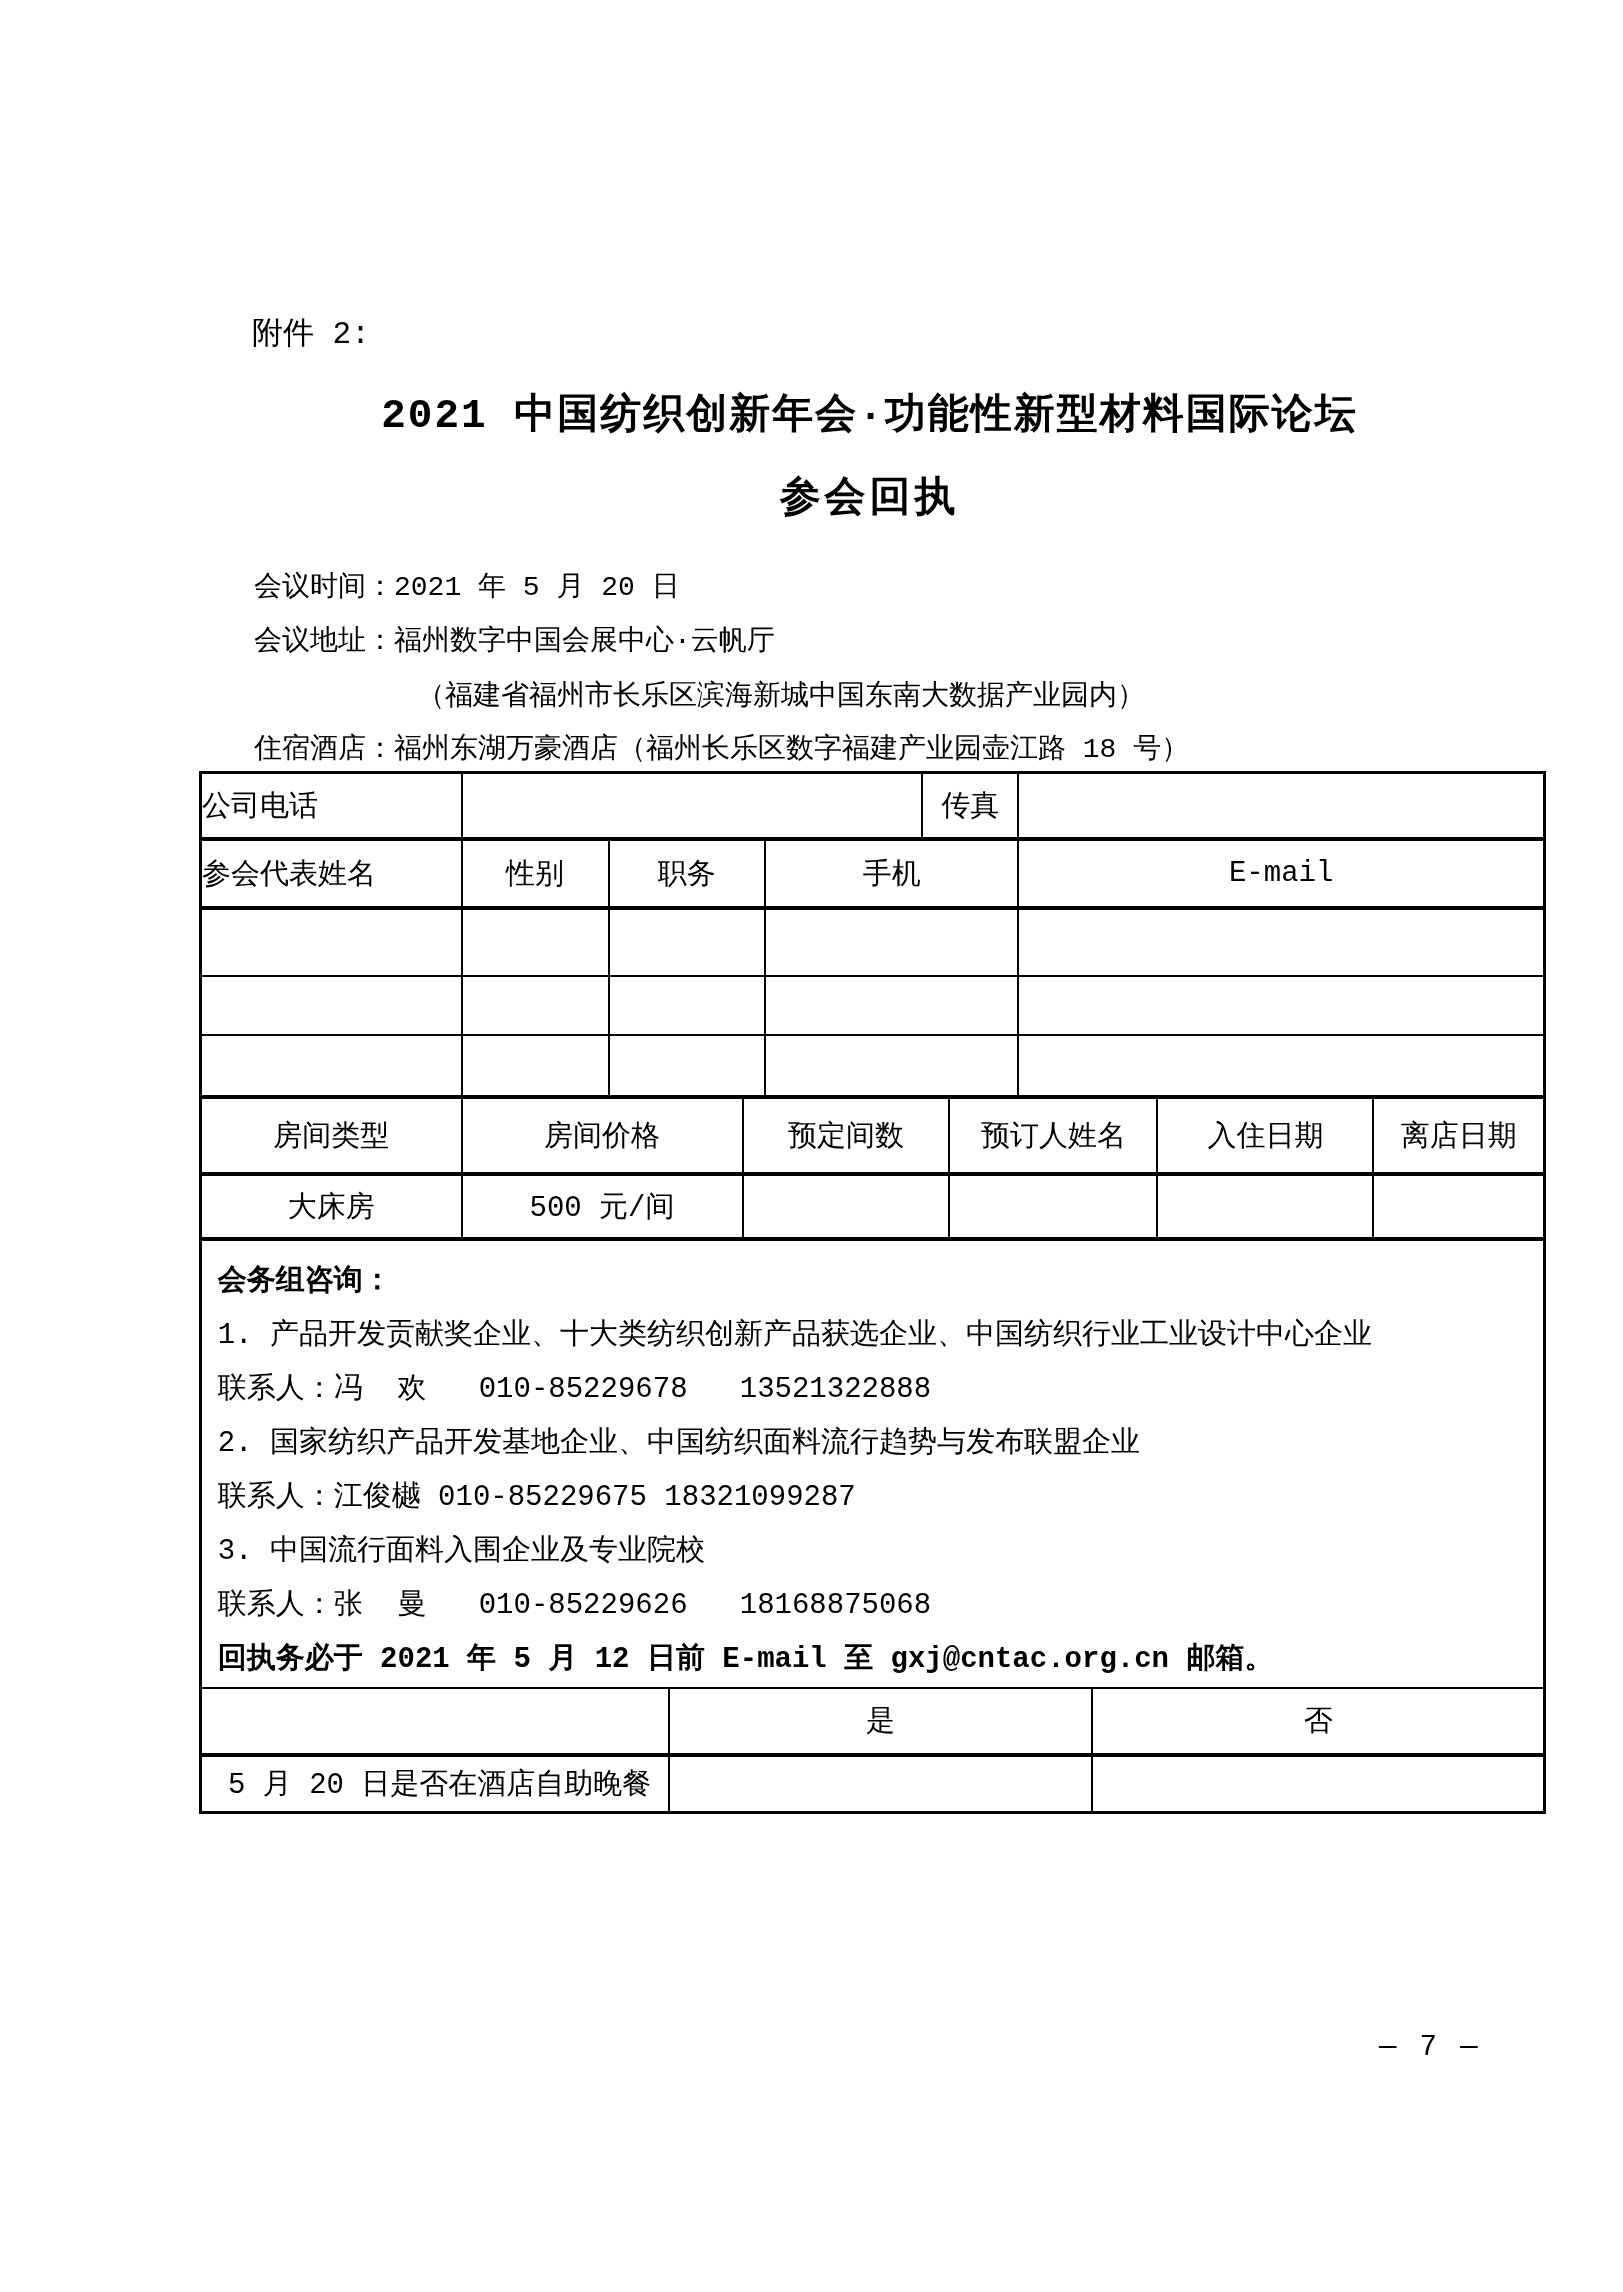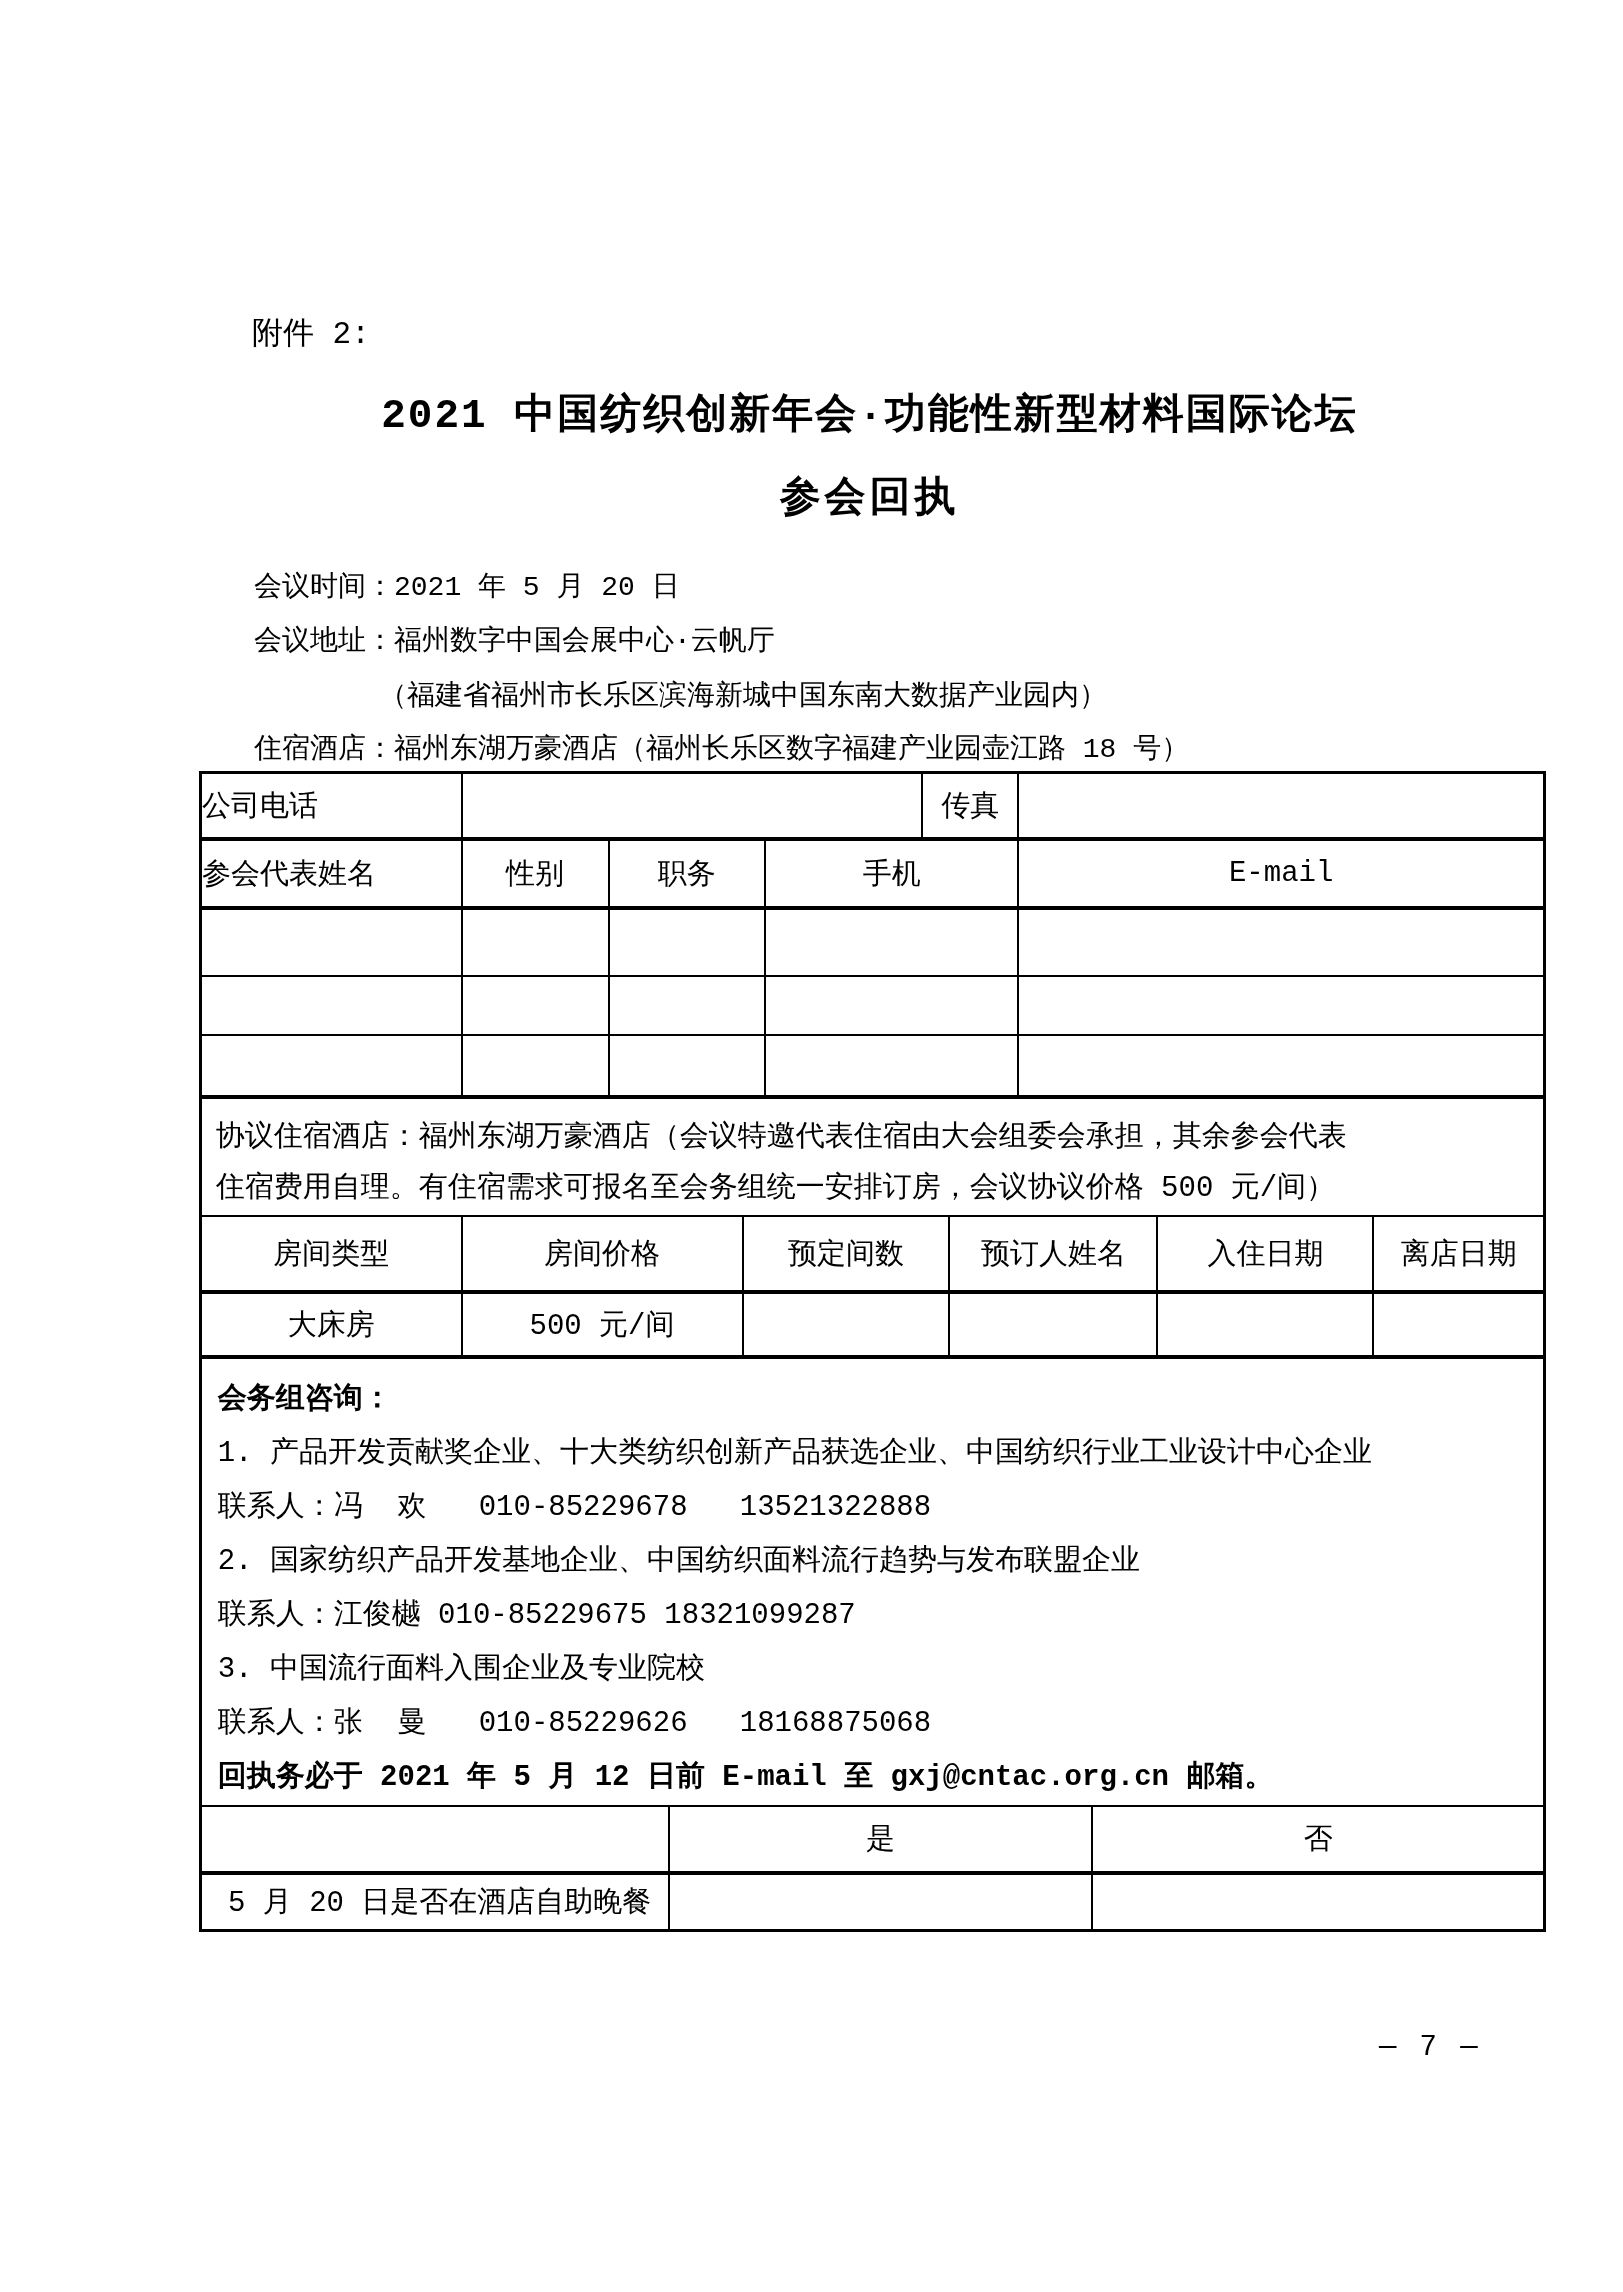--- a/index.html
+++ b/index.html
@@ -21,21 +21,21 @@
     position:absolute; top:386px; left:155px; width:1341px;
     text-align:center; font-weight:bold; font-size:41px; letter-spacing:2px;
   }
   .title2 {
     position:absolute; top:469px; left:155px; width:1341px;
     text-align:center; font-weight:bold; font-size:41px; letter-spacing:3.9px;
   }
   .info-line { position:absolute; left:210px; font-size:28px; }
   .info-time    { top:567px; }
   .info-address { top:621px; }
-  .info-note    { top:676px; left:335px; }
+  .info-note    { top:676px; left:373px; }
   .info-hotel   { top:729px; }
 
   table.main {
     position:absolute; top:771px; left:155px;
     width:1341px;
     border-collapse:collapse; table-layout:fixed;
     border:3.9px solid #000;
     font-size:29px;
   }
   table.main td {
@@ -130,28 +130,20 @@
       <td colspan="4"></td>
     </tr>
     <tr class="h60 tb">
       <td></td>
       <td></td>
       <td colspan="3"></td>
       <td colspan="3"></td>
       <td colspan="4"></td>
     </tr>
 
-    <tr class="h118">
-      <td colspan="12" class="blockcell">
-        <div class="para-inner">
-          <div class="pre">协议住宿酒店：福州东湖万豪酒店（会议特邀代表住宿由大会组委会承担，其余参会代表</div>
-          <div class="pre">住宿费用自理。有住宿需求可报名至会务组统一安排订房，会议协议价格 500 元/间）</div>
-        </div>
-      </td>
-    </tr>
 
     <tr class="h74 tb">
       <td class="ctr">房间类型</td>
       <td colspan="3" class="ctr">房间价格</td>
       <td colspan="3" class="ctr">预定间数</td>
       <td colspan="3" class="ctr">预订人姓名</td>
       <td class="ctr">入住日期</td>
       <td class="ctr">离店日期</td>
     </tr>
 

